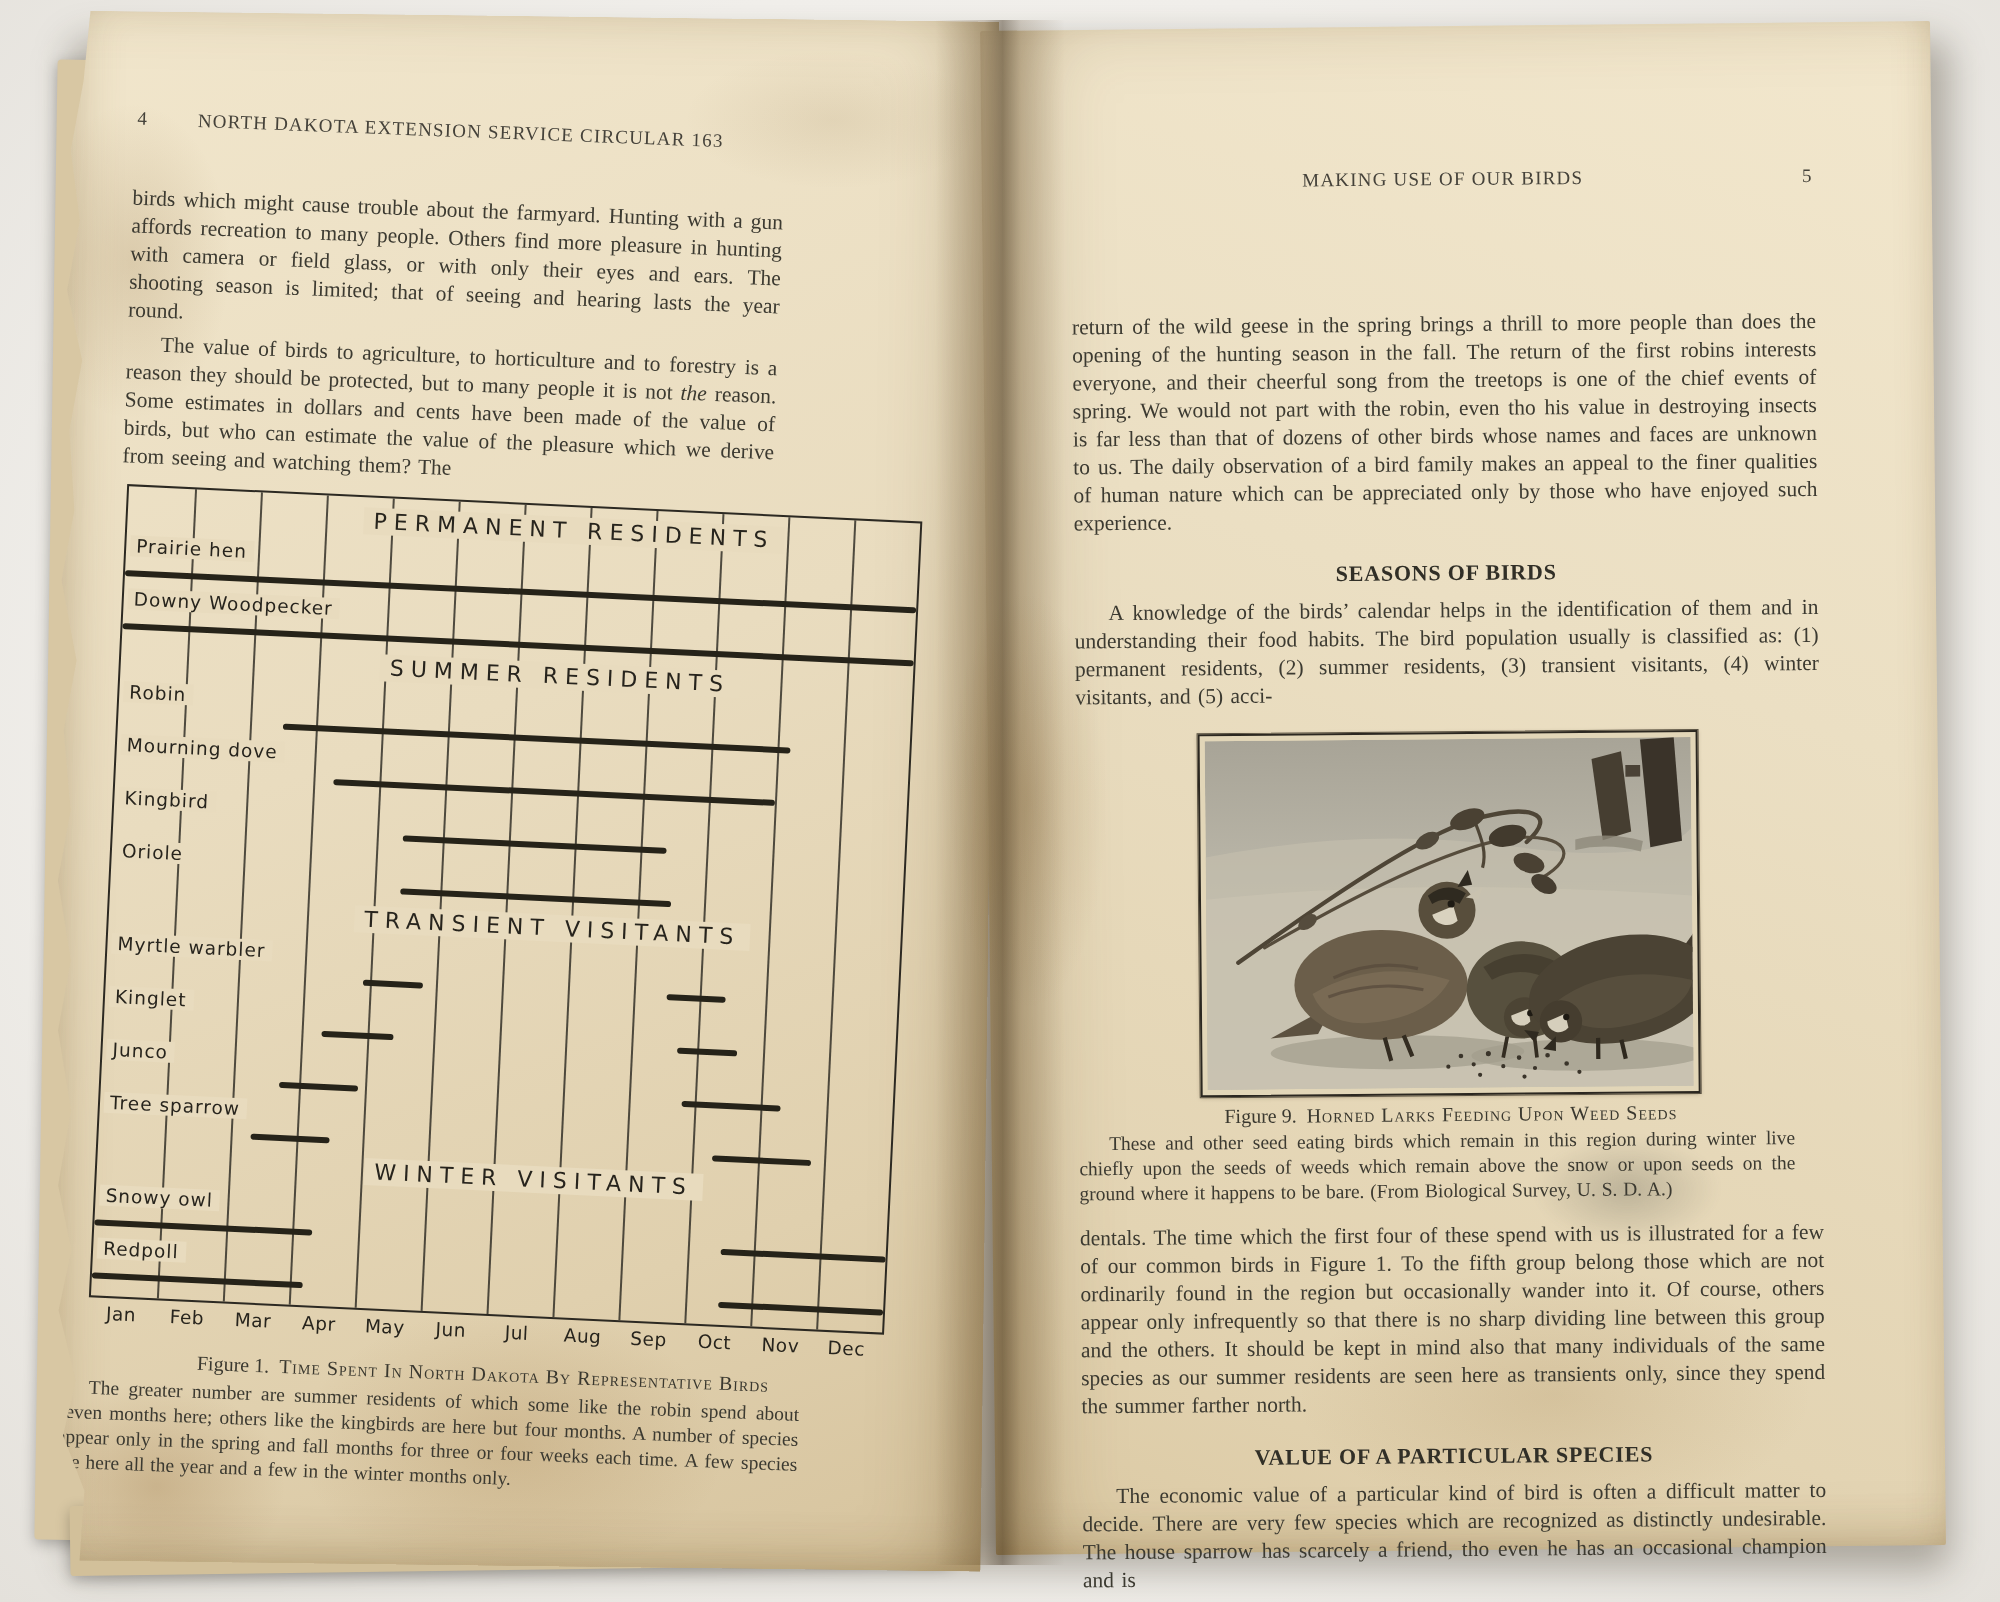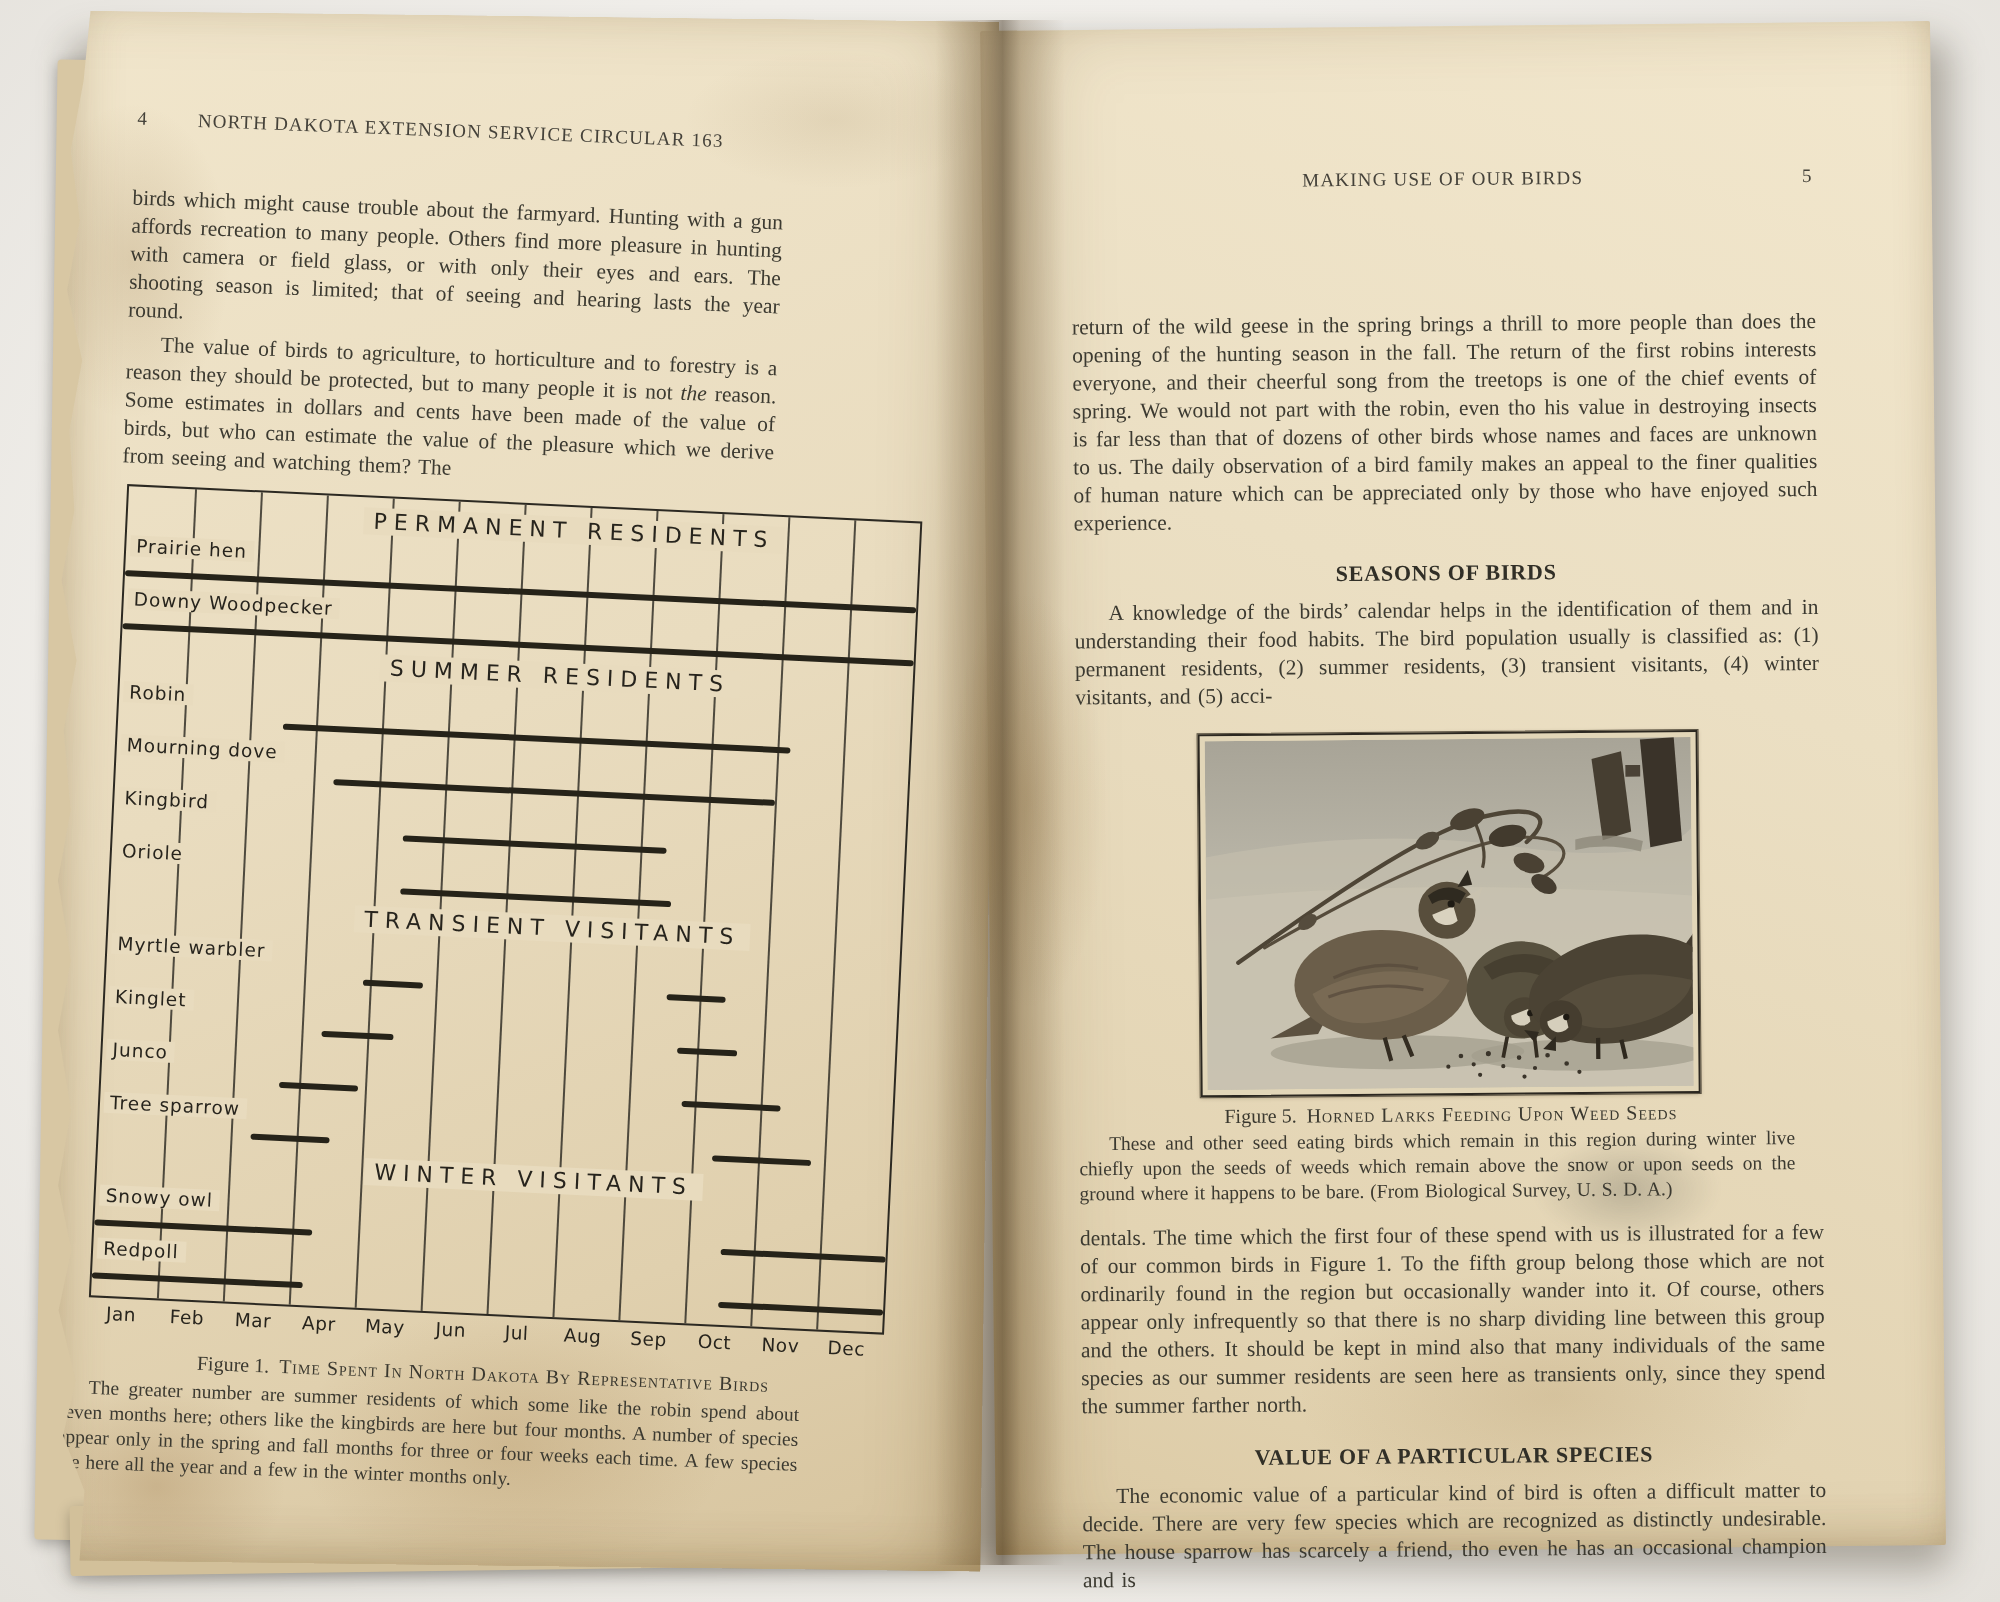--- a/index.html
+++ b/index.html
@@ -247,21 +247,21 @@
               <circle cx="258" cy="318" r="2"></circle>
               <circle cx="300" cy="320" r="2"></circle>
             <circle cx="228" cy="310" r="2"></circle>
               <circle cx="340" cy="308" r="2.2"></circle>
               <circle cx="352" cy="316" r="2"></circle>
           </g>
         </svg>
       </div>
 
       <div class="fig-caption2">
-        <span>Figure 5.</span>&nbsp;
+        <span>Figure 9.</span>&nbsp;
         <span class="sc">Horned Larks Feeding Upon Weed Seeds</span>
       </div>
       <div class="fig-note2">These and other seed eating birds which remain in this region during winter live chiefly upon the seeds of weeds which remain above the snow or upon seeds on the ground where it happens to be bare.  (From Biological Survey, U. S. D. A.)</div>
 
       <p class="body after-fig">dentals.  The time which the first four of these spend with us is illustrated for a few of our common birds in Figure 1.  To the fifth group belong those which are not ordinarily found in the region but occasionally wander into it.  Of course, others appear only infrequently so that there is no sharp dividing line between this group and the others.  It should be kept in mind also that many individuals of the same species as our summer residents are seen here as transients only, since they spend the summer farther north.</p>
       <h3 class="sec">VALUE OF A PARTICULAR SPECIES</h3>
       <p class="body indent">The economic value of a particular kind of bird is often a difficult matter to decide.  There are very few species which are recognized as distinctly undesirable.  The house sparrow has scarcely a friend, tho even he has an occasional champion and is</p>
     </div>
   </div>
 </div>

